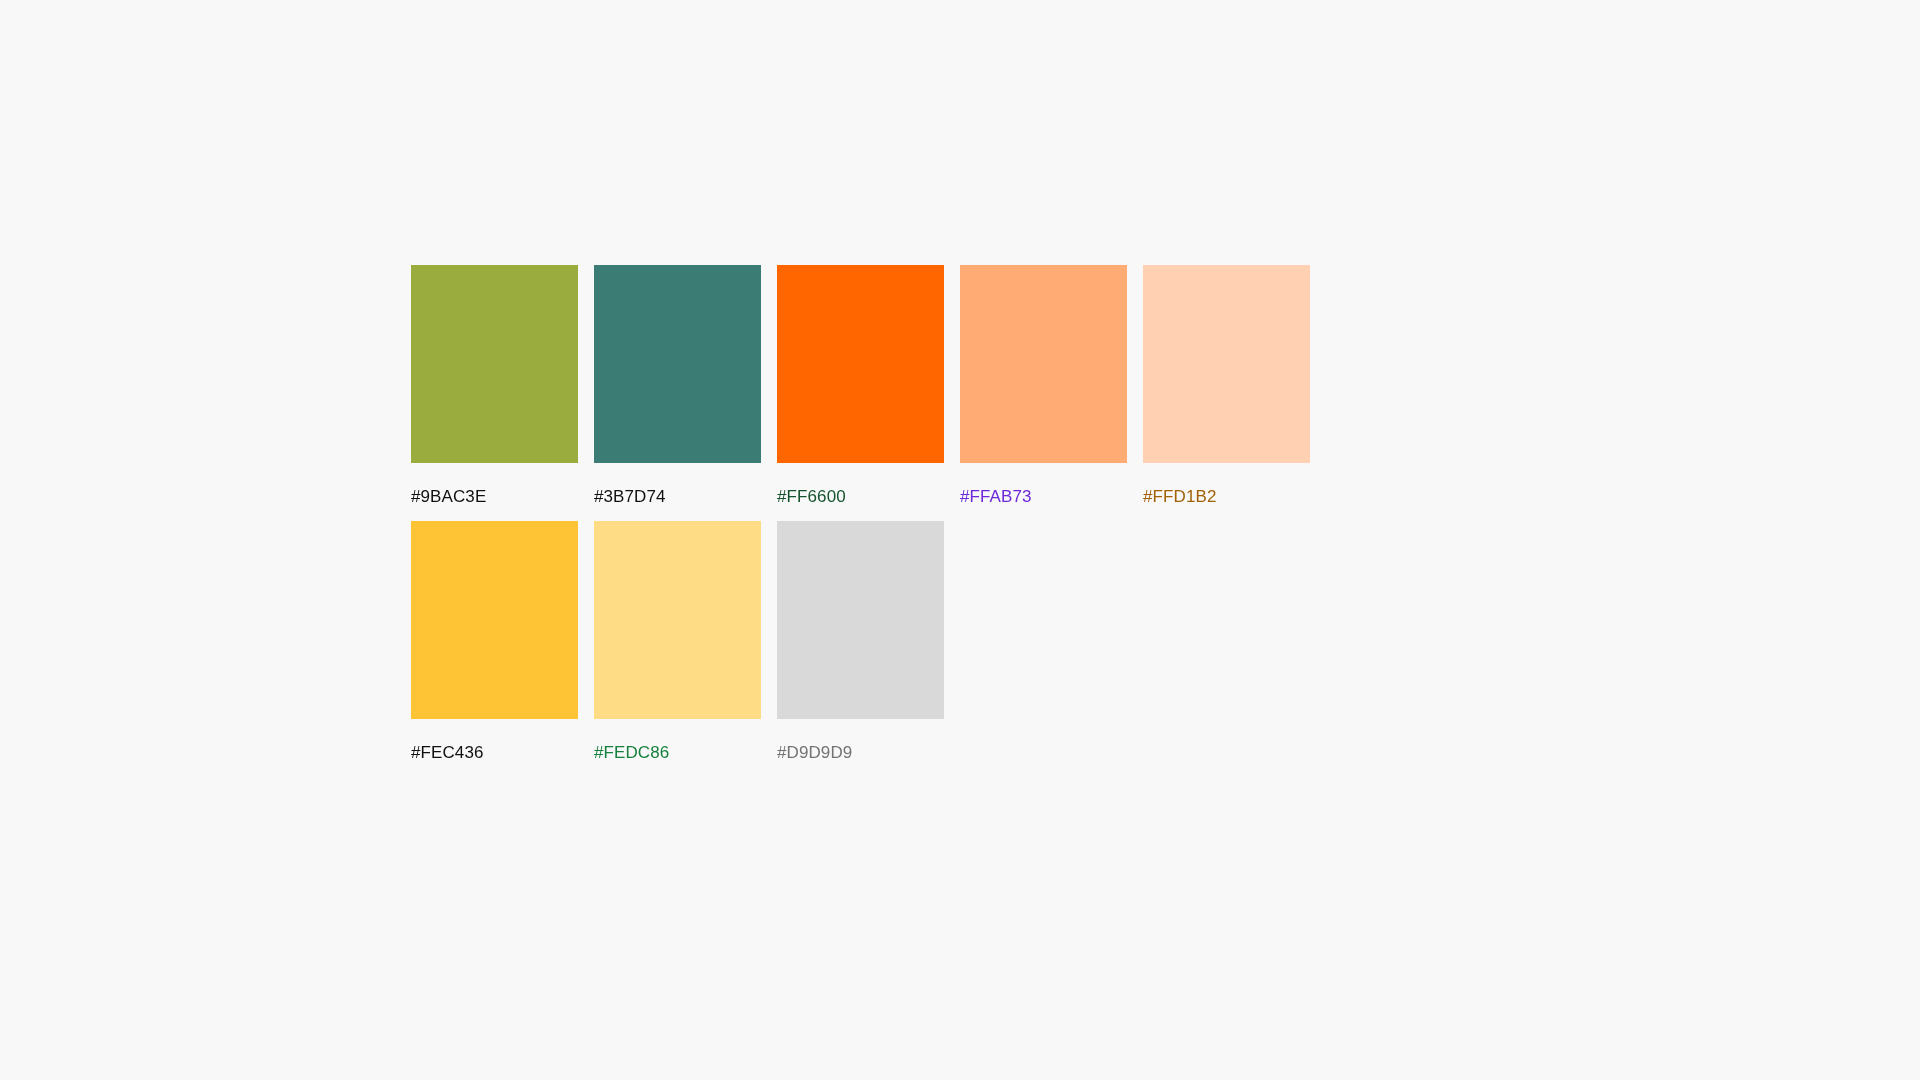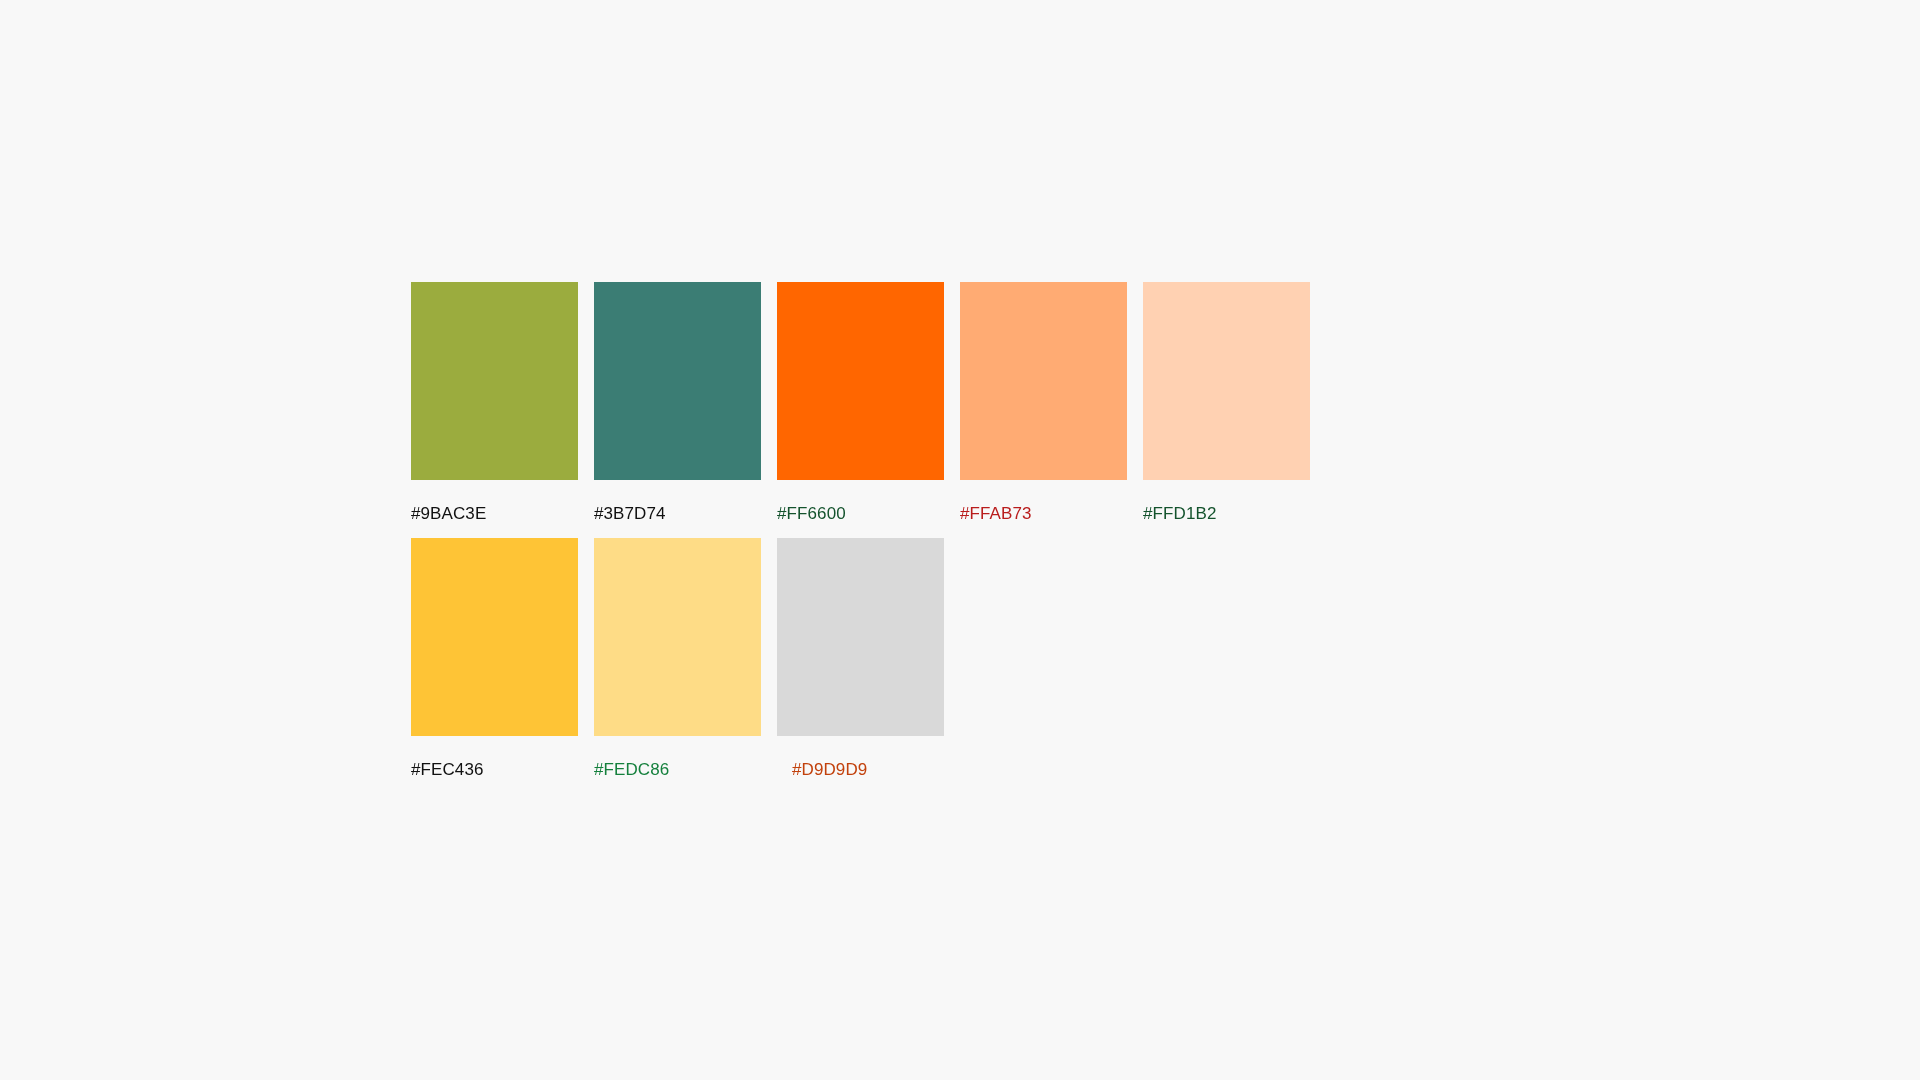--- a/index.html
+++ b/index.html
@@ -18,21 +18,21 @@
   #palette-board {
     position: relative;
     width: 1920px;
     height: 1080px;
     background: #F8F8F8;
   }
 
   .palette-grid {
     position: absolute;
     left: 411px;
-    top: 282px;
+    top: 265px;
     display: grid;
     grid-template-columns: repeat(5, 167px);
     grid-template-rows: repeat(2, auto);
     column-gap: 67px;
     row-gap: 104px;
     gap: 16px;
   }
 
   .swatch-cell {
     width: 167px;
@@ -70,32 +70,32 @@
       <div class="swatch-cell">
         <div class="swatch-chip" style="background-color: rgb(59, 125, 116);"></div>
         <div class="swatch-label" style="color: rgb(17, 17, 17);">#3B7D74</div>
       </div>
       <div class="swatch-cell">
         <div class="swatch-chip" style="background-color: rgb(255, 102, 0);"></div>
         <div class="swatch-label" style="color: #14532d;">#FF6600</div>
       </div>
       <div class="swatch-cell">
         <div class="swatch-chip" style="background-color: rgb(255, 171, 115);"></div>
-        <div class="swatch-label" style="color: #b91c1c;">#FFAB73</div>
+        <div class="swatch-label" style="color: #6d28d9;">#FFAB73</div>
       </div>
       <div class="swatch-cell">
         <div class="swatch-chip" style="background-color: rgb(255, 209, 178);"></div>
-        <div class="swatch-label" style="color: #14532d;">#FFD1B2</div>
+        <div class="swatch-label" style="color: #a16207;">#FFD1B2</div>
       </div>
       <div class="swatch-cell">
         <div class="swatch-chip" style="background-color: rgb(254, 196, 54);"></div>
         <div class="swatch-label" style="color: rgb(17, 17, 17);">#FEC436</div>
       </div>
       <div class="swatch-cell">
         <div class="swatch-chip" style="background-color: rgb(254, 220, 134);"></div>
         <div class="swatch-label" style="color: #15803d;">#FEDC86</div>
       </div>
       <div class="swatch-cell">
         <div class="swatch-chip" style="background-color: rgb(217, 217, 217);"></div>
-        <div class="swatch-label" style="color: #c2410c; margin-left: 15px;">#D9D9D9</div>
+        <div class="swatch-label" style="color: #737373;">#D9D9D9</div>
       </div>
     </div>
 </div>
 
 </body></html>

